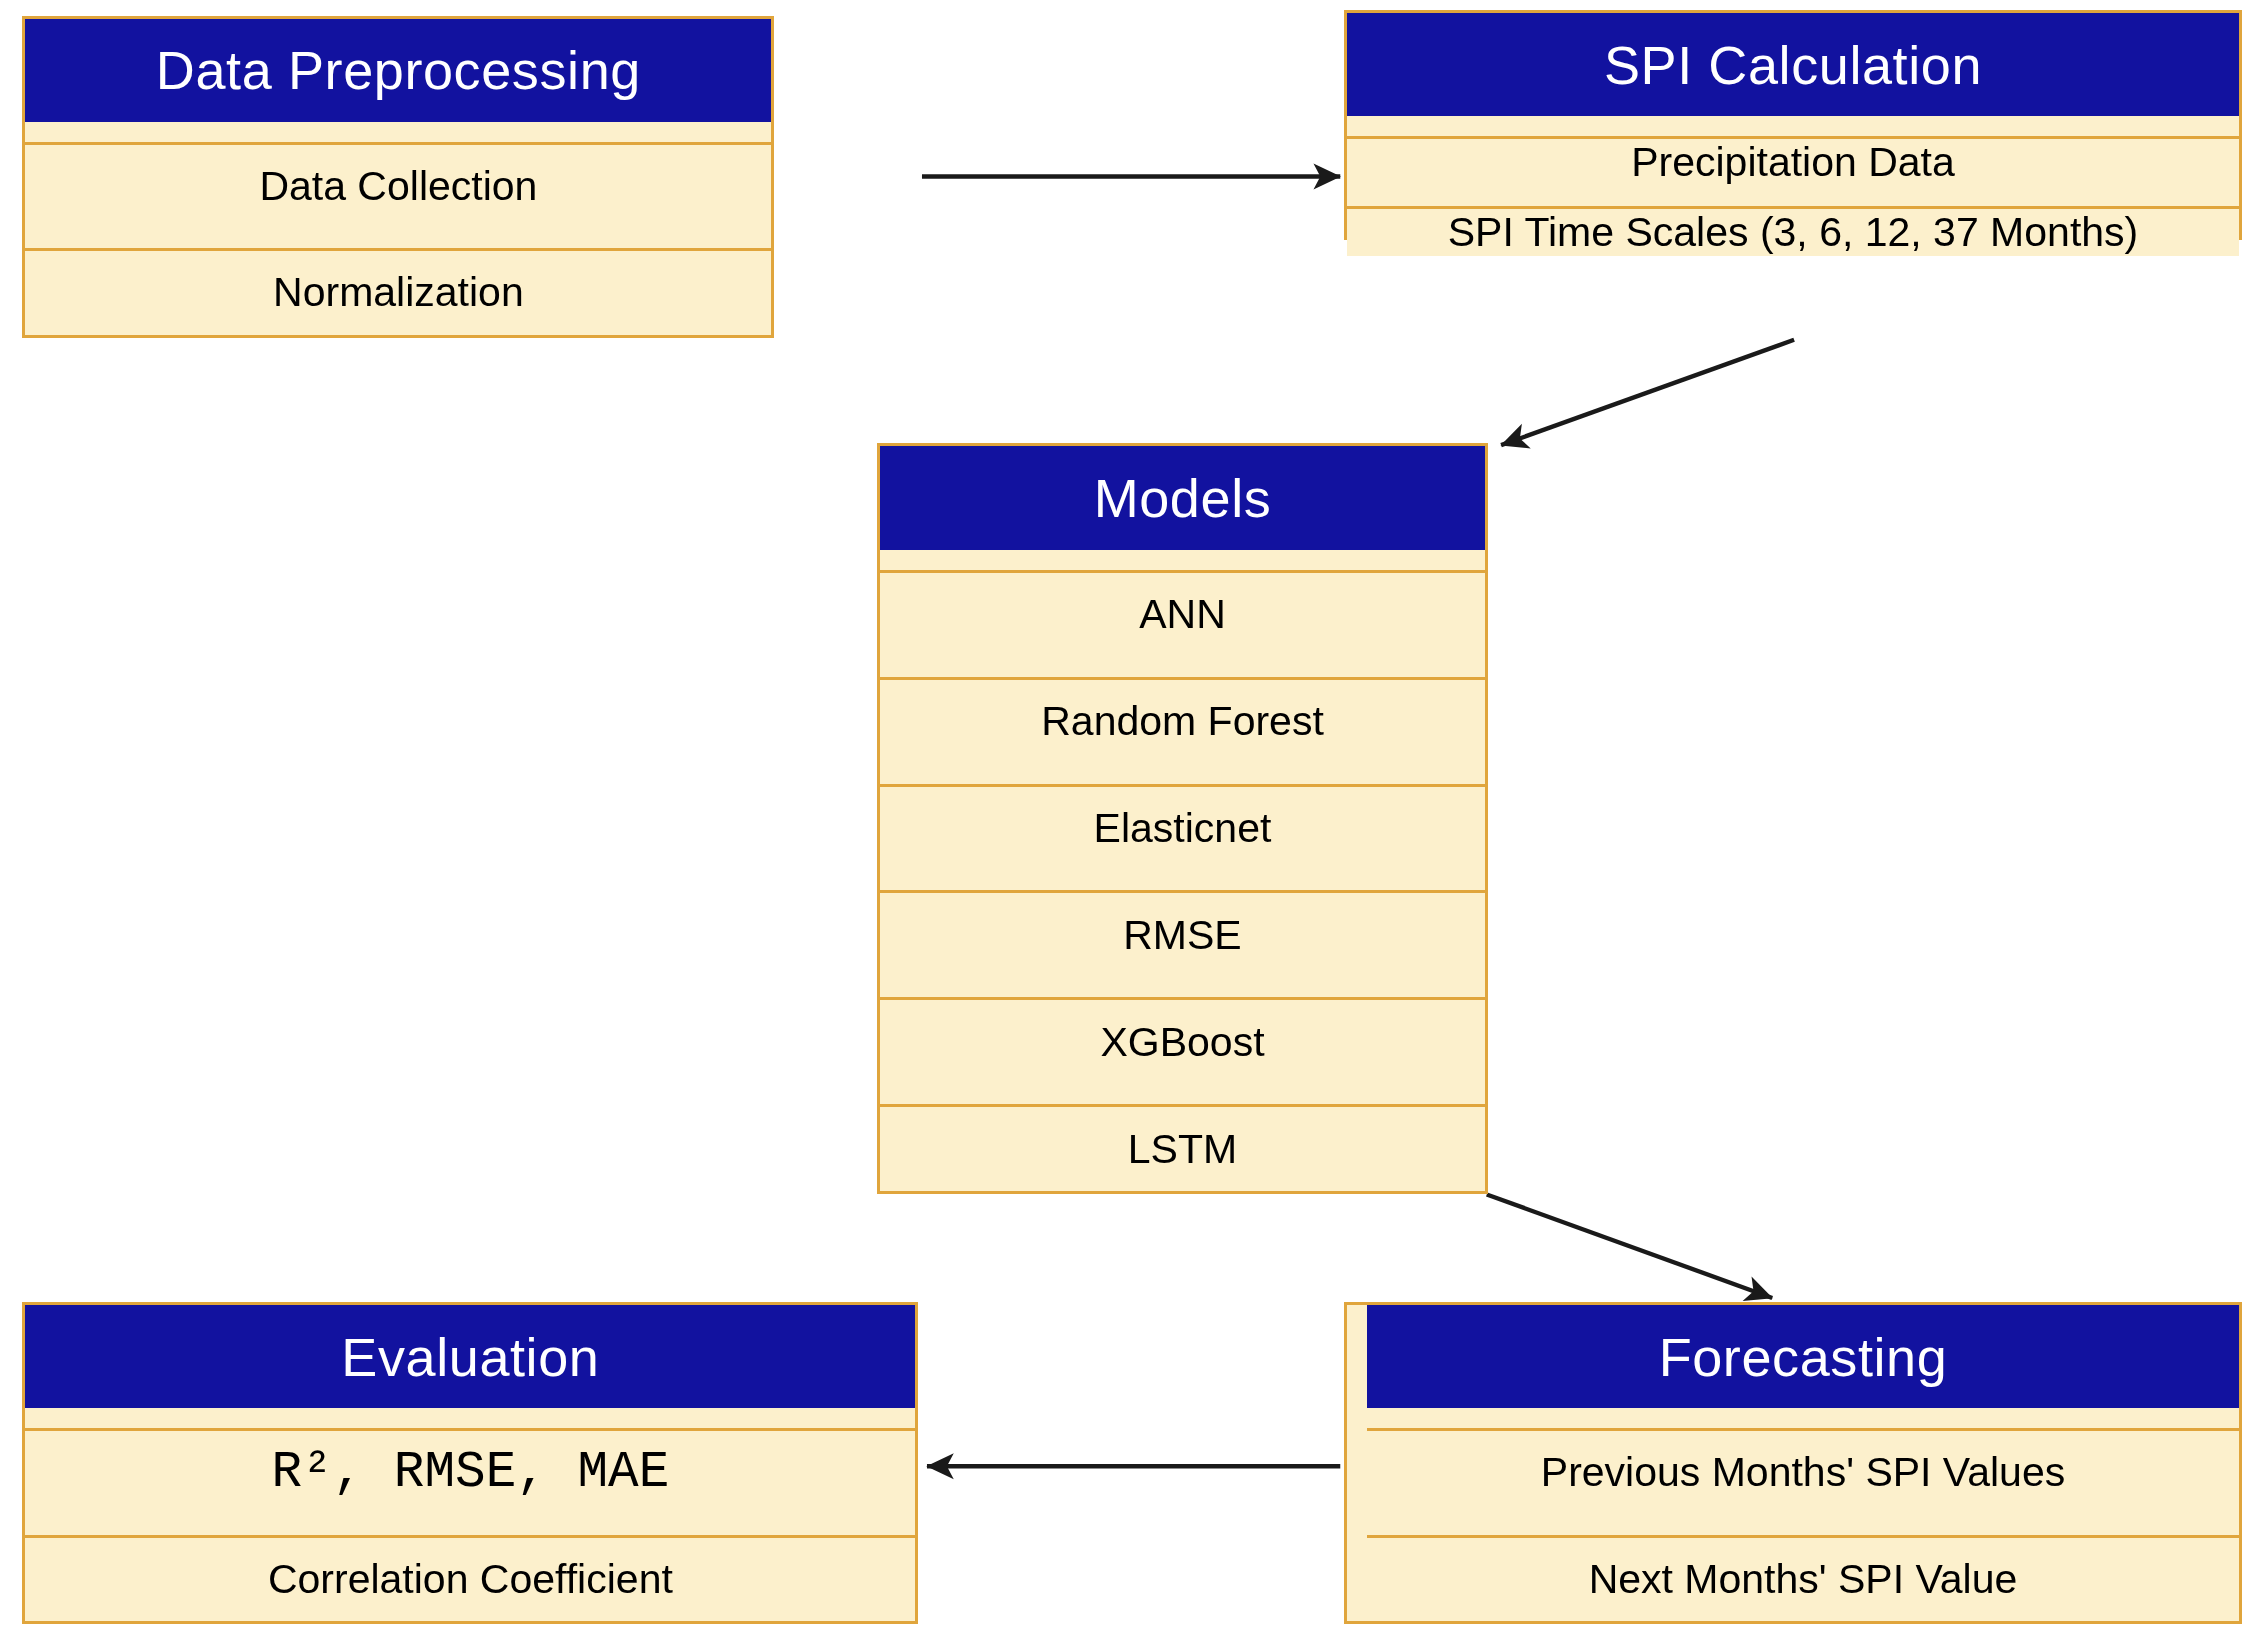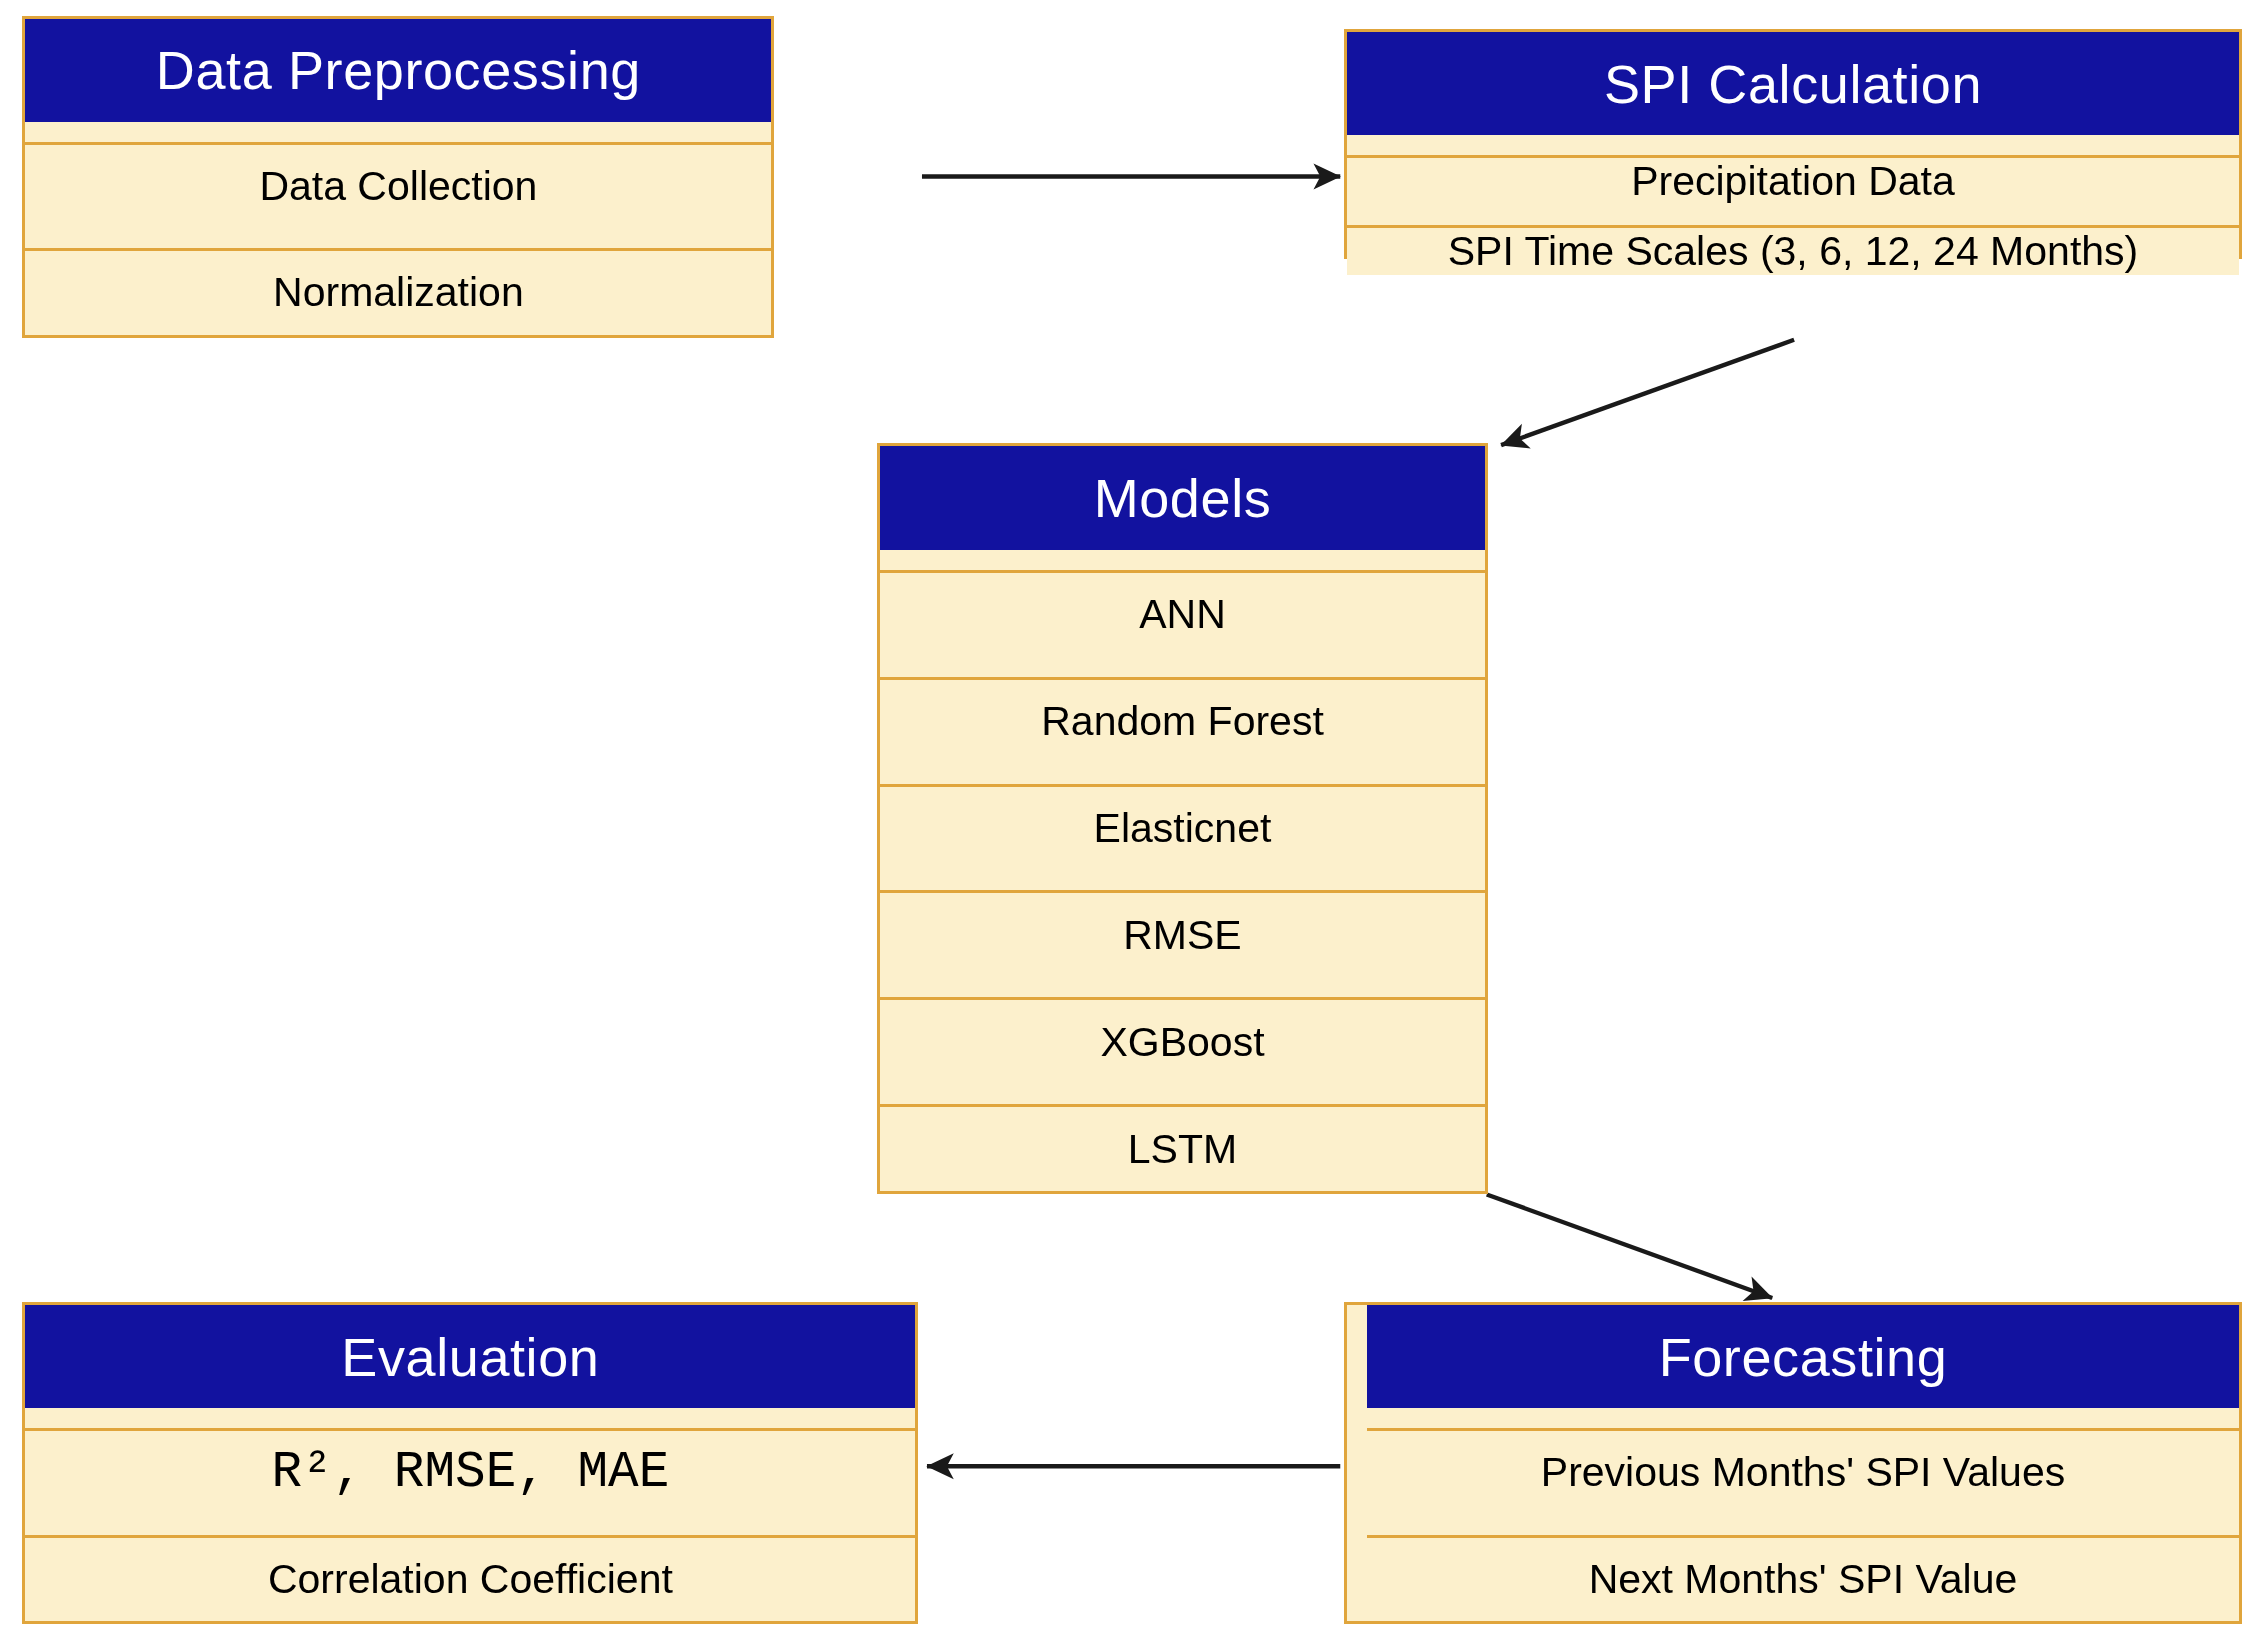--- a/index.html
+++ b/index.html
@@ -67,21 +67,21 @@
     align-items: center;
     justify-content: center;
     font-size: 41px;
     text-align: center;
     padding: 0 12.5px;
     margin-top: 20px;
   }
 
   
   .box-data-preprocessing { left: 22.4px;   top: 15.6px;   width: 752px; height: 322px; }
-  .box-spi-calculation    { left: 1344px; top: 29px;   width: 898px; height: 230px; }
+  .box-spi-calculation    { left: 1344px; top: 10px;   width: 898px; height: 230px; }
   .box-models             { left: 877px; top: 443px;  width: 611px;  height: 751px; }
   .box-evaluation         { left: 22.4px;   top: 1302px; width: 896px; height: 322px; }
   .box-forecasting        { left: 1344px; top: 1302px; width: 898px; height: 322px; padding-left: 20px; }
 
   .box-data-preprocessing .tbox-header,
   .box-spi-calculation .tbox-header,
   .box-evaluation .tbox-header,
   .box-forecasting .tbox-header { height: 103px; }
   .box-models .tbox-header { height: 104px; }
 
@@ -113,21 +113,21 @@
     <div class="tbox-rows">
         <div class="trow">Data Collection</div>
         <div class="trow">Normalization</div>
       </div>
   </div>
 
   <div class="tbox box-spi-calculation">
     <div class="tbox-header">SPI Calculation</div>
     <div class="tbox-rows">
         <div class="trow">Precipitation Data</div>
-        <div class="trow">SPI Time Scales (3, 6, 12, 24 Months)</div>
+        <div class="trow">SPI Time Scales (3, 6, 12, 37 Months)</div>
       </div>
   </div>
 
   <div class="tbox box-models">
     <div class="tbox-header">Models</div>
     <div class="tbox-rows">
         <div class="trow">ANN</div>
         <div class="trow">Random Forest</div>
         <div class="trow">Elasticnet</div>
         <div class="trow">RMSE</div>

